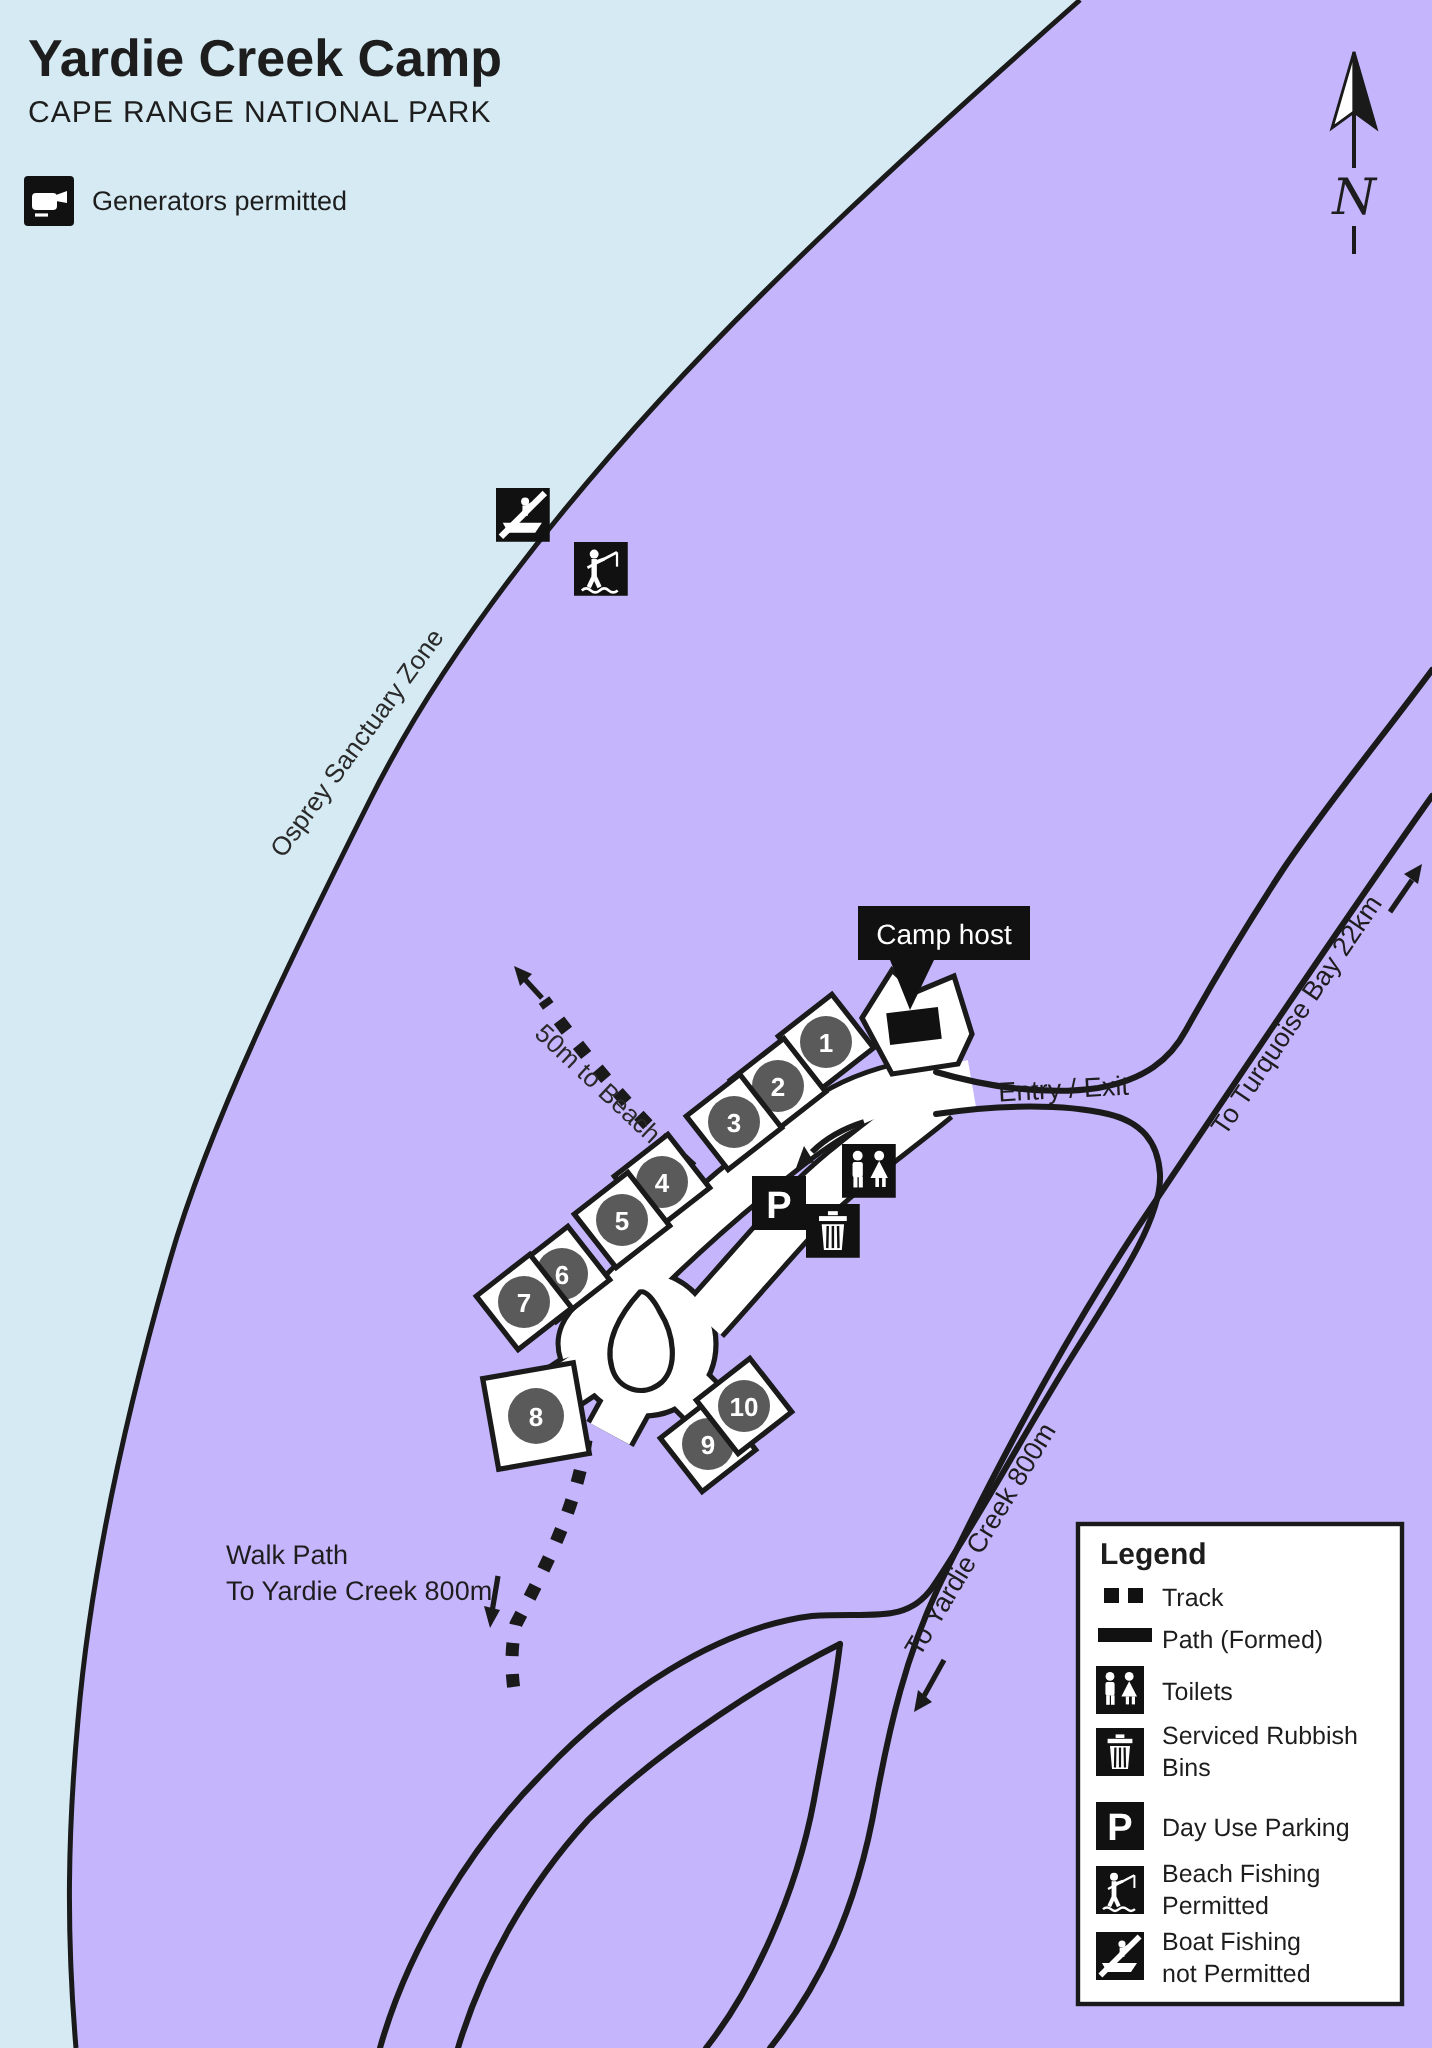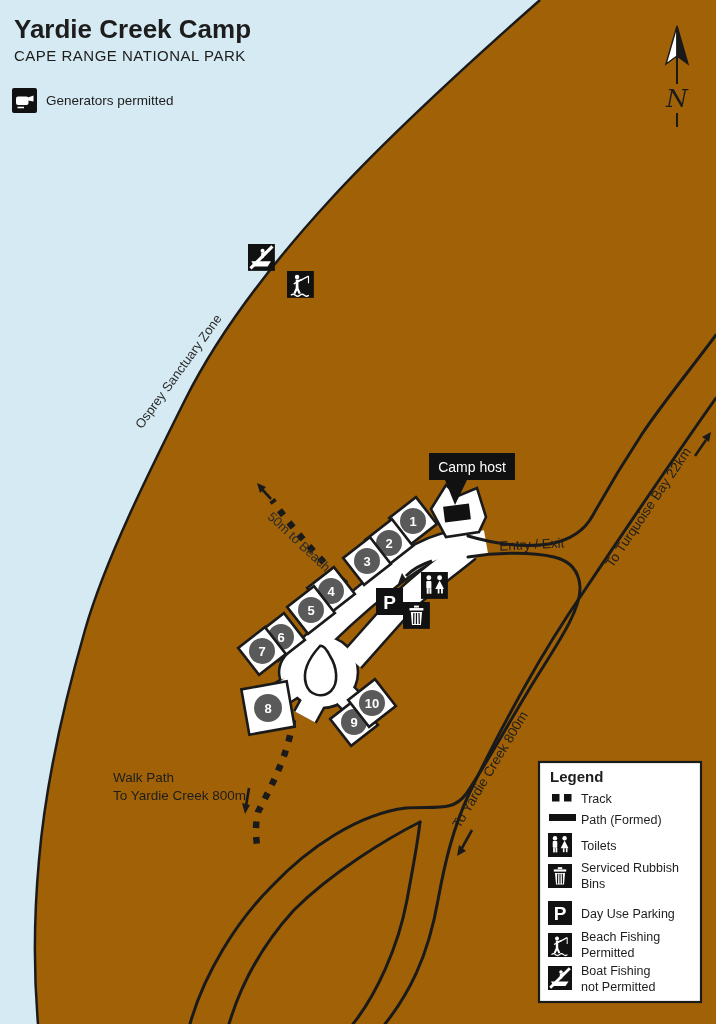--- a/index.html
+++ b/index.html
@@ -1,16 +1,16 @@
 <!DOCTYPE html>
 <html><head>
 <meta charset="utf-8">
 <style>
   html,body{margin:0;padding:0;background:#ffffff;}
-  .stage{position:relative;width:716px;height:1024px;background:#a16207;overflow:hidden;
+  .stage{position:relative;width:716px;height:1024px;background:#c4b5fd;overflow:hidden;
          font-family:"Liberation Sans", sans-serif;}
   svg{position:absolute;left:0;top:0;}
   svg text{font-family:"Liberation Sans", sans-serif;fill:#1d1d1d;}
   .t-title{font-size:26px;font-weight:bold;}
   .t-sub{font-size:15px;letter-spacing:.5px;}
   .t-note{font-size:13.5px;}
   .t-map{font-size:13px;fill:#2a2a2a;}
   .t-road{font-size:13.5px;fill:#1d1d1d;}
   .t-white{fill:#ffffff;font-size:14px;}
   .t-site{fill:#ffffff;font-size:13px;font-weight:bold;}

